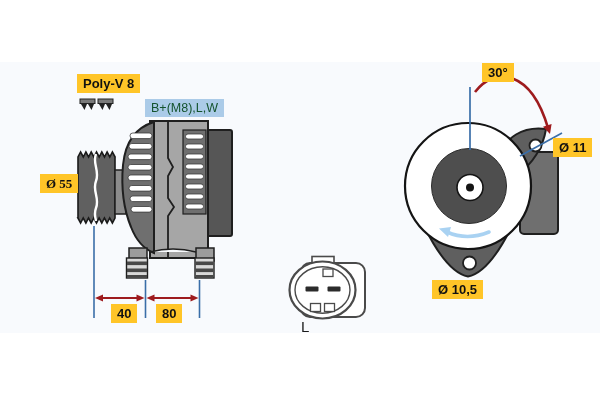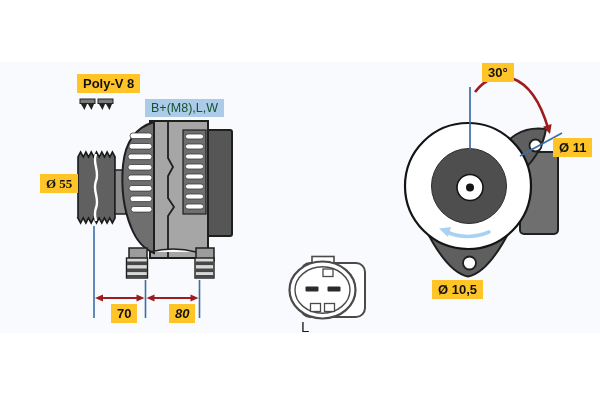--- a/index.html
+++ b/index.html
@@ -144,19 +144,19 @@
       <g>
         <path d="M475,92 C495,66 531,70 548,128" fill="none" stroke="#9e1b1e" stroke-width="2.6"></path>
         <polygon points="550,134 551.6,124.1 543,126.8" fill="#9e1b1e"></polygon>
       </g>
     </g>
   </svg>
 
   <div class="tag" style="left:77px;top:74px;">Poly-V 8</div>
   <div class="tag-blue" style="left:145px;top:99px;">B+(M8),L,W</div>
   <div class="tag" style="left:40px;top:174px;font-family:Liberation Serif, serif;">Ø 55</div>
-  <div class="tag" style="left:111px;top:304px;">70</div>
-  <div class="tag" style="left:169px;top:304px;font-style:italic;">80</div>
+  <div class="tag" style="left:111px;top:304px;">40</div>
+  <div class="tag" style="left:156px;top:304px;">80</div>
   <div class="tag" style="left:482px;top:63px;">30°</div>
   <div class="tag" style="left:553px;top:138px;">Ø 11</div>
   <div class="tag" style="left:432px;top:280px;">Ø 10,5</div>
   <div class="plain-label" style="left:301px;top:319px;">L</div>
 </div>
 
 </body></html>

